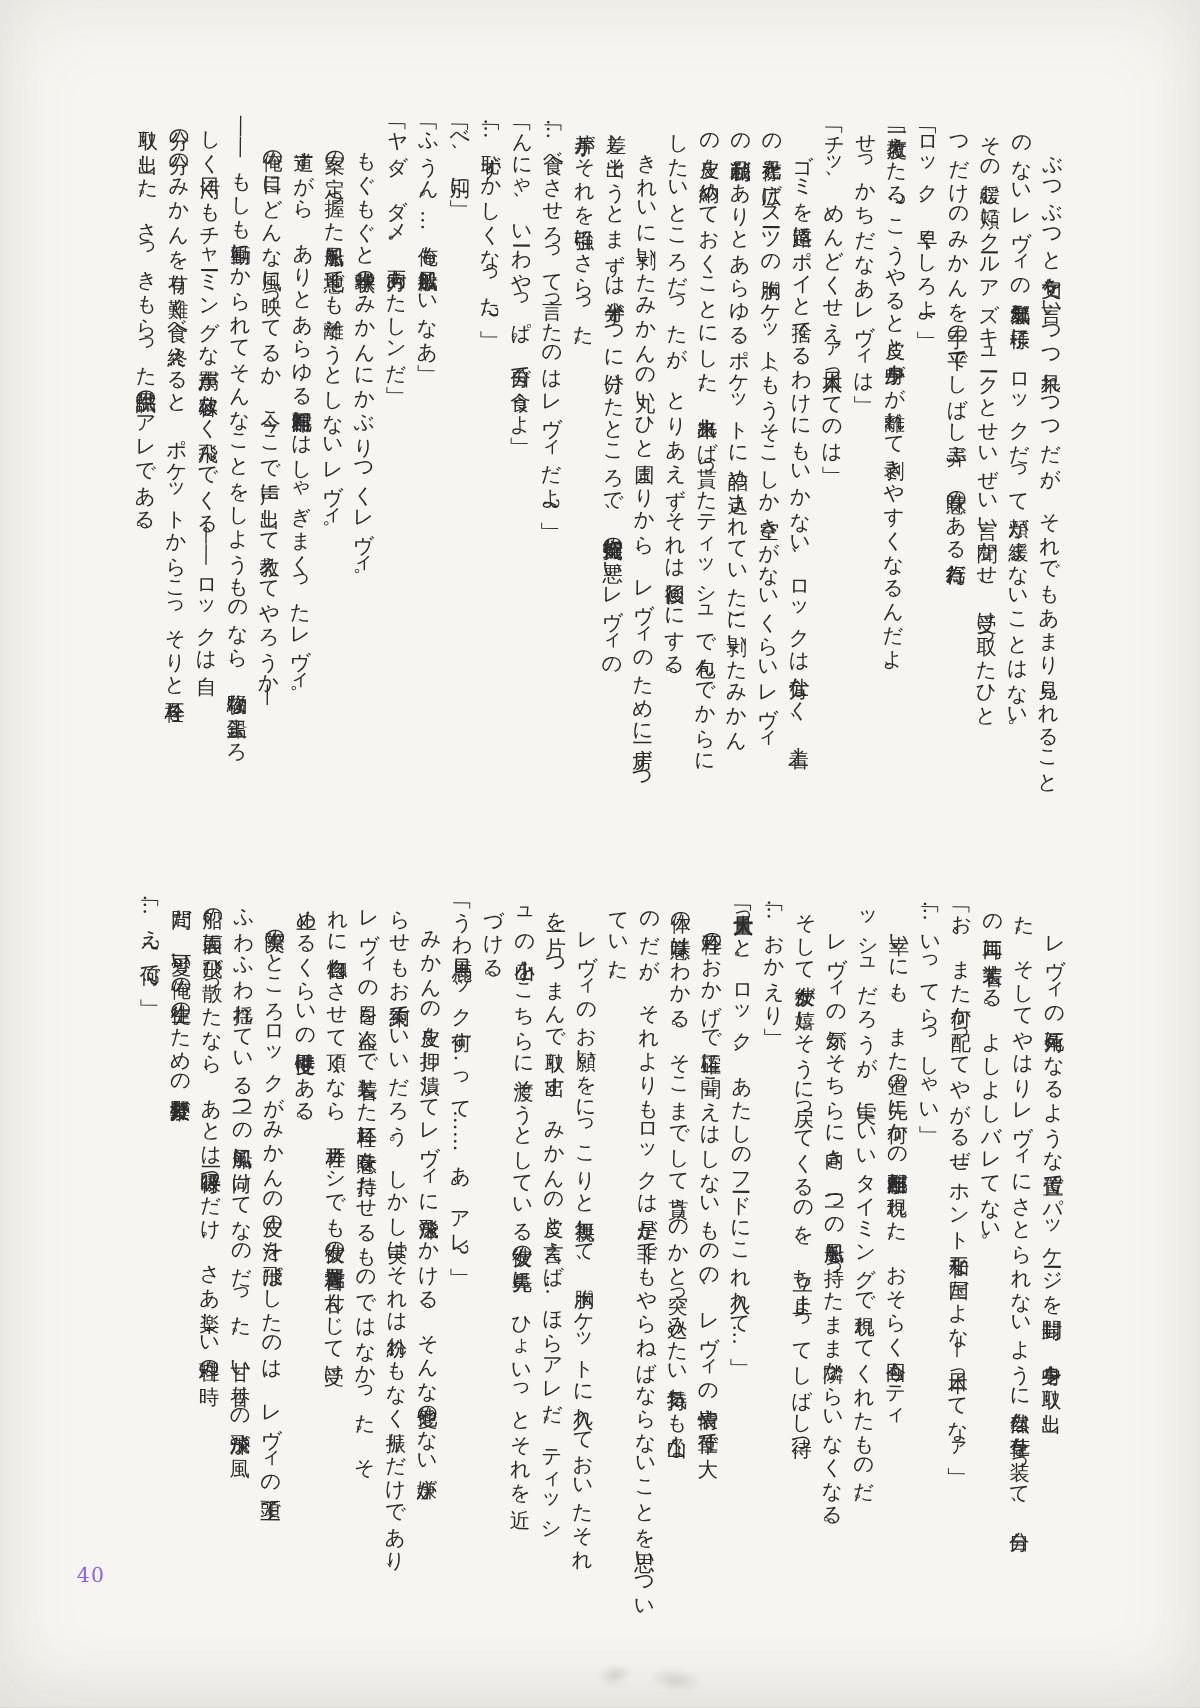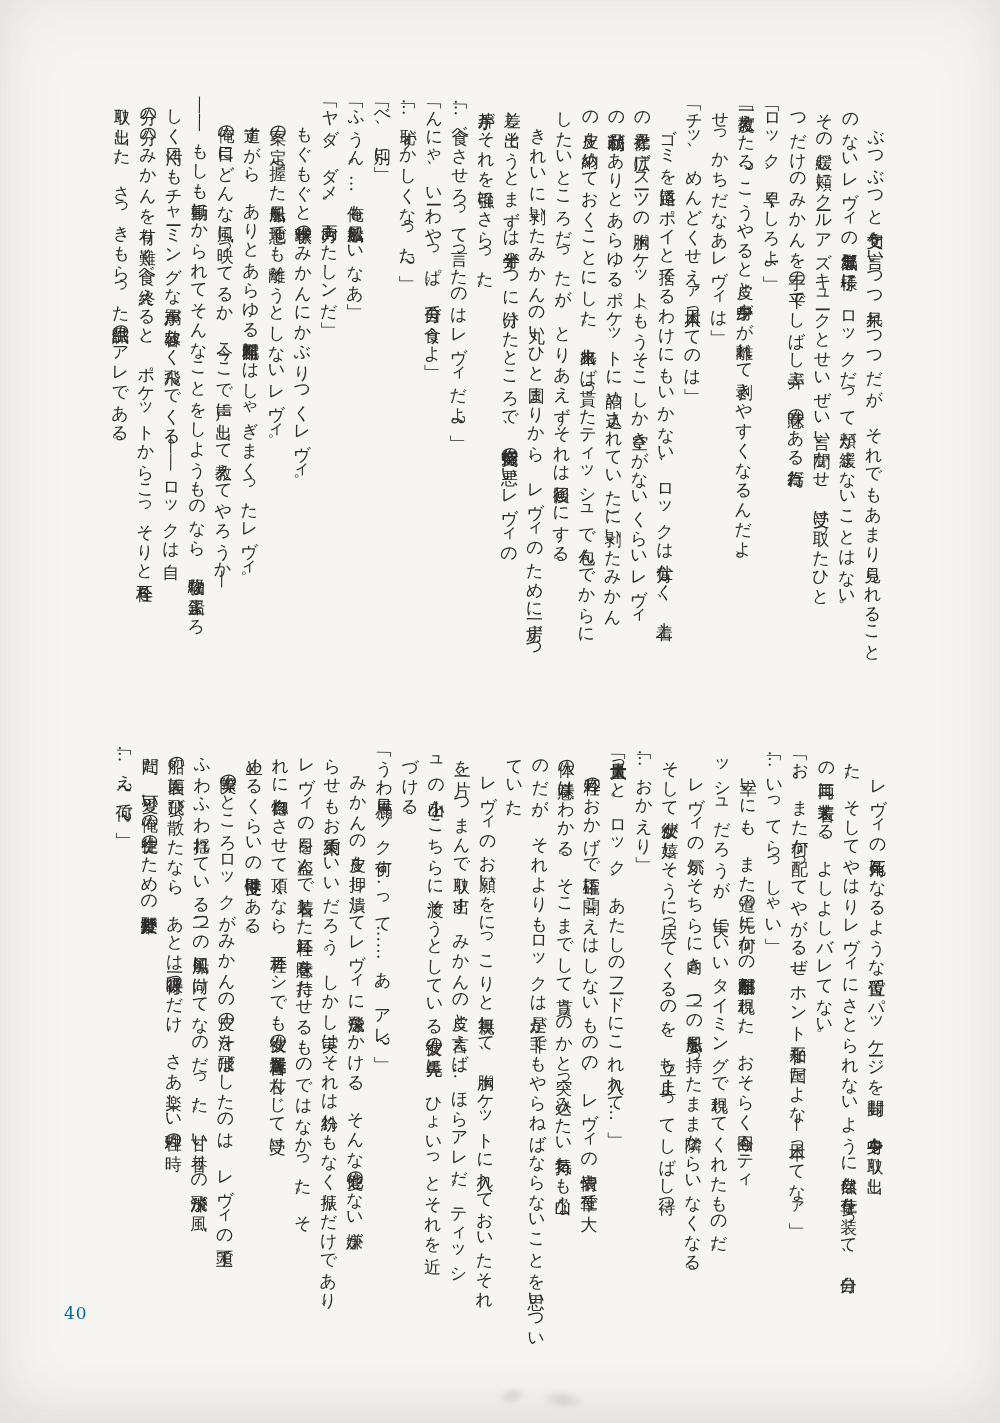--- a/index.html
+++ b/index.html
@@ -44,21 +44,21 @@
     right: 108px;
     transform: rotate(0.45deg);
     transform-origin: 100% 0;
   }
   .page-number {
     position: absolute;
     left: 64px;
     top: 1303px;
     font-size: 17px;
     letter-spacing: 1px;
-    color: #0369a1;
+    color: #8b5cf6;
   }
   .smudge {
     position: absolute;
     border-radius: 50%;
     filter: blur(2px);
     opacity: 0.45;
   }
   .smudge-a {
     left: 498px;
     top: 1388px;

